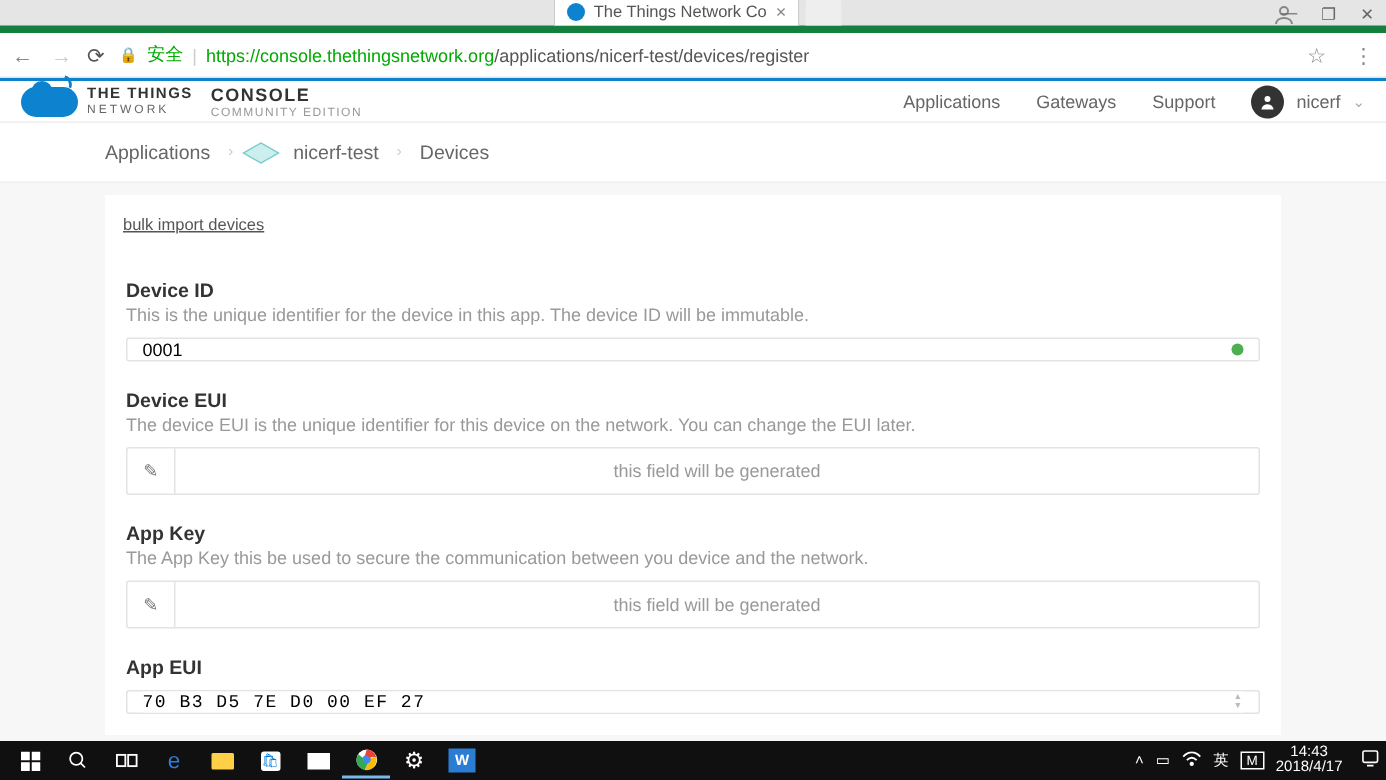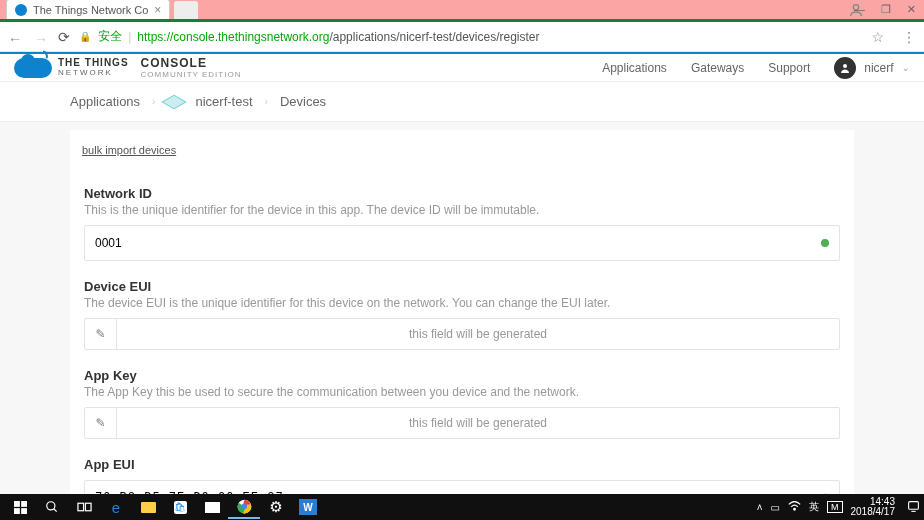--- a/index.html
+++ b/index.html
@@ -1,19 +1,19 @@
 <!DOCTYPE html>
 <html><head>
 <meta charset="utf-8">
 <style>
 * { margin: 0; padding: 0; box-sizing: border-box; }
 body { font-family: -apple-system, BlinkMacSystemFont, "Segoe UI", sans-serif; font-size: 13px; color: #333; background: #f7f7f7; width: 924px; height: 520px; overflow: hidden; position: relative; }
 
 
-.browser-tabs { background: #fca5a5; height: 22px; display: flex; align-items: flex-end; border-bottom: 3px solid #15803d; }
+.browser-tabs { background: #e5e5e5; height: 22px; display: flex; align-items: flex-end; border-bottom: 5px solid #15803d; justify-content: center; }
 .tab { background: #fff; border: 1px solid #ccc; border-bottom: none; border-radius: 3px 3px 0 0; height: 20px; display: flex; align-items: center; padding: 0 8px; margin-left: 6px; font-size: 11px; color: #555; gap: 6px; min-width: 150px; }
 .tab-close { color: #888; font-size: 12px; cursor: pointer; }
 .tab-new { width: 24px; height: 18px; background: #eee; border-radius: 3px 3px 0 0; margin-left: 4px; }
 .person-icon { position: absolute; right: 60px; top: 2px; color: #888; }
 .win-ctrl { position: absolute; right: 8px; top: 3px; display: flex; gap: 16px; color: #666; font-size: 11px; }
 
 .browser-bar { height: 30px; display: flex; align-items: center; padding: 0 8px; gap: 10px; background: #fff; border-bottom: 1px solid #e5e5e5; }
 .nav-arrows { display: flex; gap: 12px; color: #888; font-size: 14px; }
 .nav-arrows .disabled { color: #ccc; }
 .reload { color: #555; font-size: 14px; }
@@ -50,36 +50,36 @@
 
 
 .content { margin: 8px 70px; background: #fff; }
 .page-title-row { display: flex; align-items: center; justify-content: space-between; padding: 14px 12px 8px; }
 .page-title { color: #0d83d0; font-weight: bold; letter-spacing: 1px; font-size: 13px; }
 .bulk-link { color: #555; font-size: 11px; text-decoration: underline; cursor: pointer; }
 .form-body { padding: 4px 14px 14px; }
 .field { margin-top: 18px; }
 .field-label { font-weight: bold; font-size: 13px; color: #333; }
 .field-help { font-size: 12px; color: #999; margin-top: 2px; }
-.field-input { width: 100%; border: 1px solid #e3e3e3; border-radius: 2px; padding: 10px 10px; font-size: 12px; margin-top: 8px; position: relative; }
+.field-input { width: 100%; border: 1px solid #e3e3e3; border-radius: 2px; padding: 0 10px; font-size: 12px; margin-top: 8px; position: relative; }
 .field-input input { border: none; outline: none; width: 100%; font-size: 12px; font-family: inherit; }
 .field-input.mono input, .field-input.mono { font-family: "Courier New", monospace; letter-spacing: 1px; }
 .field-input .valid-dot { position: absolute; right: 10px; top: 50%; transform: translateY(-50%); width: 8px; height: 8px; background: #4caf50; border-radius: 50%; }
 .input-with-icon { display: flex; border: 1px solid #e3e3e3; border-radius: 2px; margin-top: 8px; }
 .input-icon-btn { width: 32px; display: flex; align-items: center; justify-content: center; border-right: 1px solid #e3e3e3; color: #777; font-size: 12px; cursor: pointer; }
 .input-placeholder { flex: 1; text-align: center; padding: 8px; color: #999; font-size: 12px; }
 .select-wrap { position: relative; }
 .select-arrows { position: absolute; right: 10px; top: 50%; transform: translateY(-50%); color: #bbb; font-size: 9px; line-height: 0.7; }
 
 
 .taskbar { position: absolute; bottom: 0; left: 0; right: 0; height: 26px; background: #101010; display: flex; align-items: center; padding: 0 4px; }
 .tb-item { width: 32px; height: 24px; display: flex; align-items: center; justify-content: center; color: #fff; font-size: 13px; cursor: pointer; }
 .tb-item.chrome { border-bottom: 2px solid #76b9ed; }
 .tb-right { margin-left: auto; display: flex; align-items: center; gap: 8px; color: #fff; font-size: 10px; }
-.tb-clock { text-align: right; line-height: 1; padding-right: 4px; }
+.tb-clock { text-align: center; line-height: 1; padding-right: 4px; }
 </style>
 </head>
 <body>
 
 <div class="browser-tabs">
   <div class="tab">
     <span style="width:12px;height:12px;background:#0d83d0;border-radius:50%;"></span>
     <span>The Things Network Co</span>
     <span class="tab-close">×</span>
   </div>
@@ -153,21 +153,21 @@
   <span class="bc-sep">›</span>
   <a>Devices</a>
 </div>
 
 <div class="content">
   <div class="page-title-row">
     <a class="bulk-link">bulk import devices</a>
   </div>
   <div class="form-body">
     <div class="field">
-      <div class="field-label">Network ID</div>
+      <div class="field-label">Device ID</div>
       <div class="field-help">This is the unique identifier for the device in this app. The device ID will be immutable.</div>
       <div class="field-input">
         <input type="text" value="0001" style="">
         <span class="valid-dot"></span>
       </div>
     </div>
 
     <div class="field">
       <div class="field-label">Device EUI</div>
       <div class="field-help">The device EUI is the unique identifier for this device on the network. You can change the EUI later.</div>

